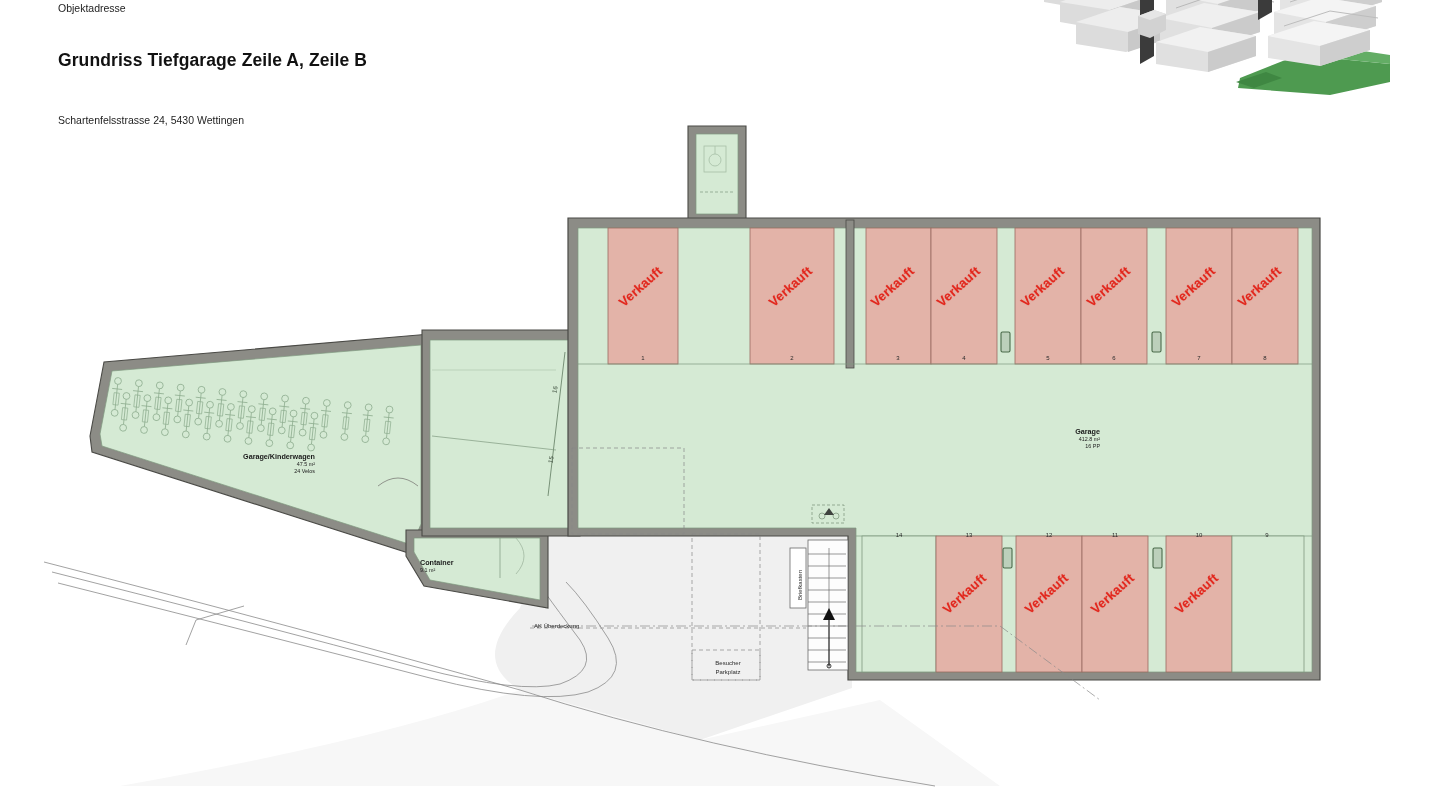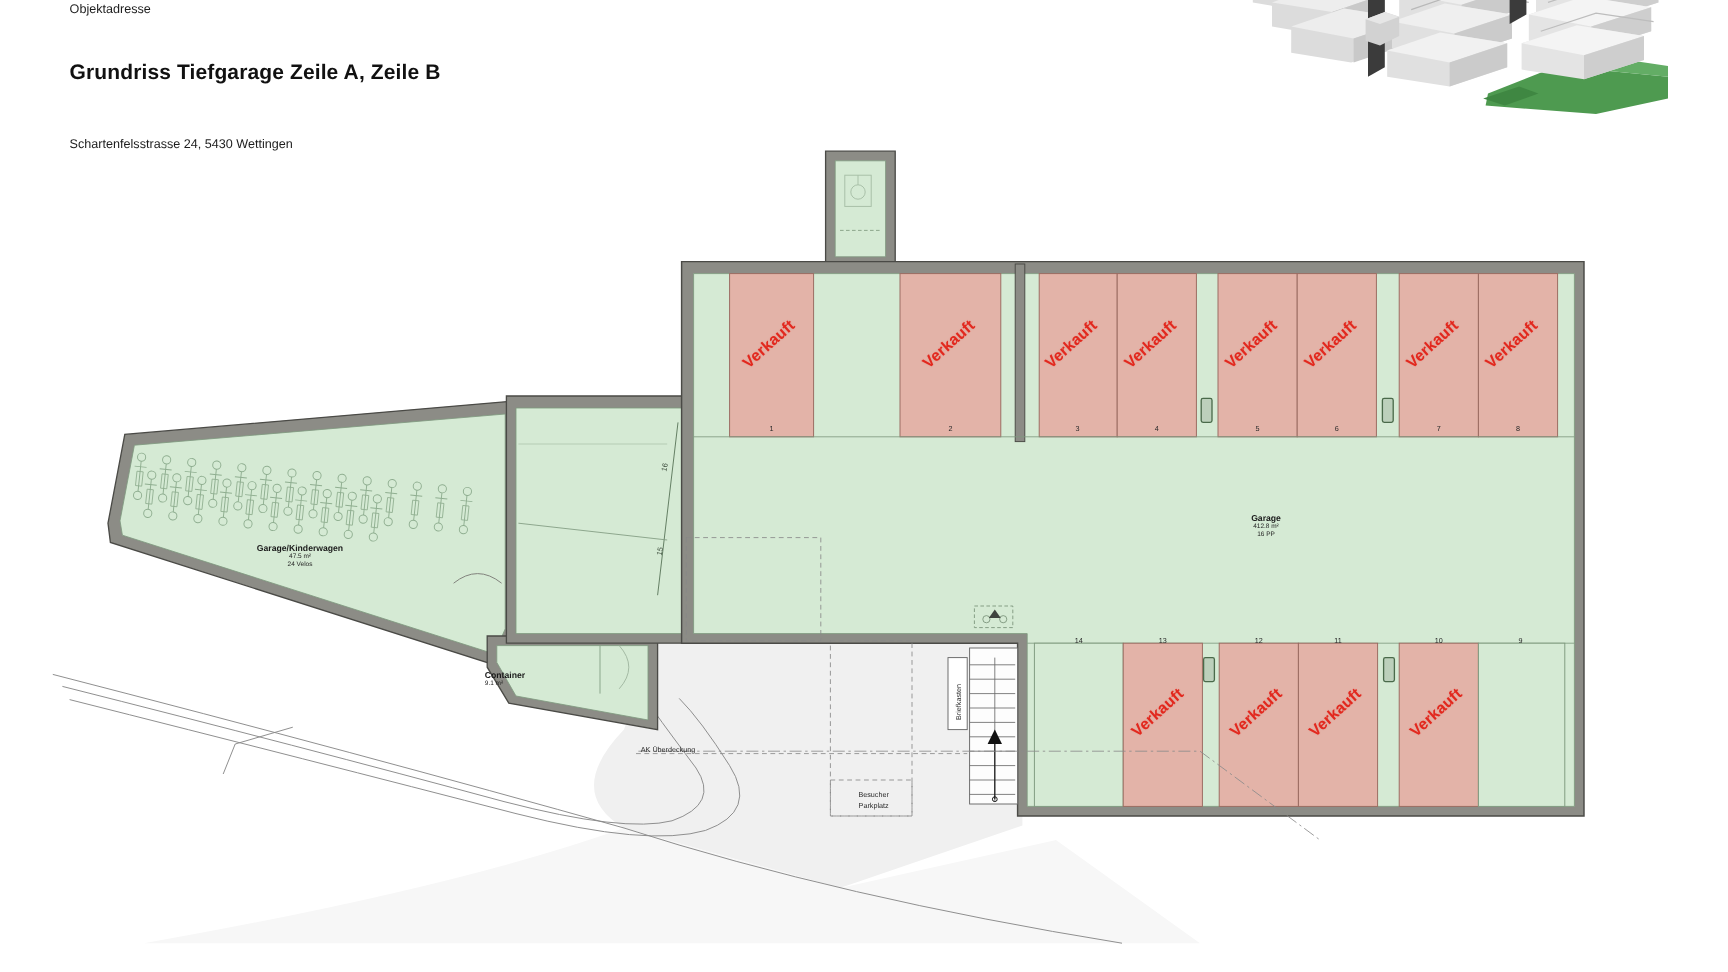--- a/index.html
+++ b/index.html
@@ -18,21 +18,21 @@
     font-size:17.5px;font-weight:bold;letter-spacing:.1px;color:#111;
     white-space:nowrap;
   }
   
   .massing{position:absolute;left:1030px;top:-40px;width:360px;height:135px;}
   
   .plan{position:absolute;left:0;top:0;width:1440px;height:810px;}
   .plan svg{display:block;}
   
   .lbl{position:absolute;white-space:nowrap;}
-  .lbl-room{font-size:7.2px;font-weight:bold;color:#1a1a1a;text-align:center;line-height:8.4px;}
+  .lbl-room{font-size:7.2px;font-weight:bold;color:#1a1a1a;text-align:right;line-height:8.4px;}
   .lbl-room .sub{font-weight:normal;font-size:5.4px;line-height:6.2px;color:#222;}
   .stall-no{position:absolute;font-size:6px;color:#2a2a2a;text-align:center;width:30px;}
   .verkauft{
     position:absolute;font-size:13px;font-weight:bold;color:#e2281e;
     transform:rotate(-42deg);transform-origin:50% 50%;
     letter-spacing:.2px;
     text-shadow:0 0 1px rgba(226,40,30,.35);
   }
   .tiny{font-size:6px;color:#2b2b2b;}
   .rot90{transform:rotate(-90deg);transform-origin:50% 50%;}
@@ -346,21 +346,21 @@
   <div class="sub">412.8 m²</div>
   <div class="sub">16 PP</div>
 </div>
 
 <div class="lbl lbl-room" style="left:185px;top:453px;width:130px;">
   <div>Garage/Kinderwagen</div>
   <div class="sub">47.5 m²</div>
   <div class="sub">24 Velos</div>
 </div>
 
-<div class="lbl lbl-room" style="left:404px;top:559px;width:82px;text-align:left;">
+<div class="lbl lbl-room" style="left:420px;top:559px;width:82px;text-align:left;">
   <div>Container</div>
   <div class="sub">9.1 m²</div>
 </div>
 
 <div class="lbl tiny rot90" style="left:770px;top:582px;width:60px;text-align:center;">Briefkasten</div>
 
 <div class="lbl tiny" style="left:534px;top:623px;">AK Überdeckung</div>
 
 <div class="lbl tiny" style="left:700px;top:659px;text-align:center;width:56px;line-height:9px;">
   <div>Besucher</div>

